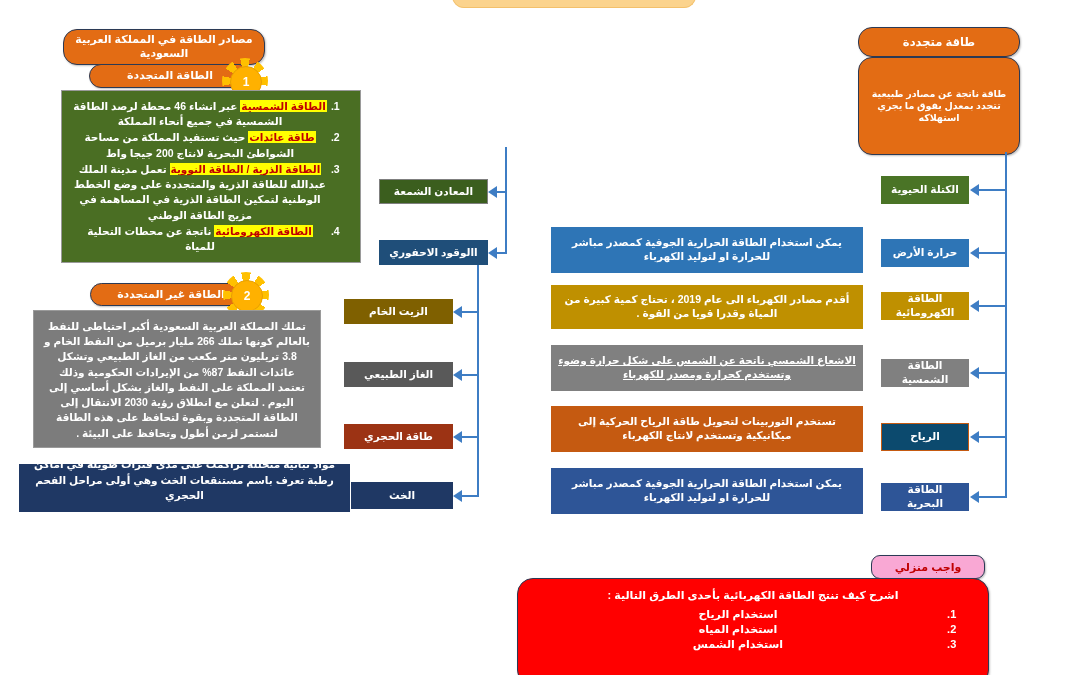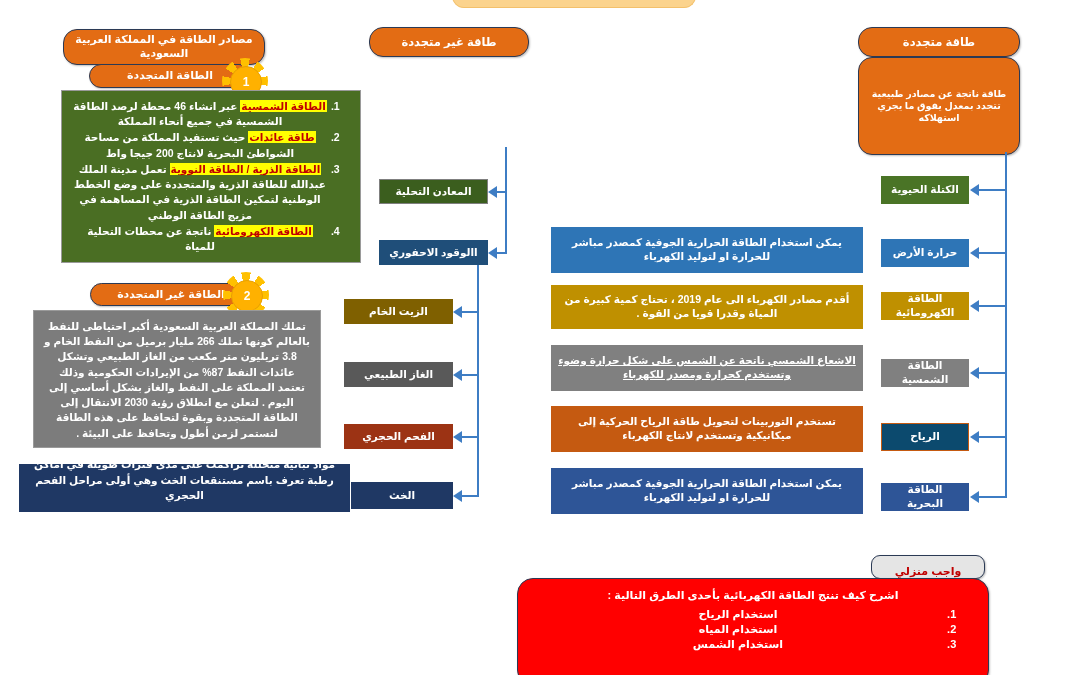--- a/index.html
+++ b/index.html
@@ -86,26 +86,26 @@
   
   .ln{position:absolute;background:#3E7DC4;}
   .arrow-l{ 
     position:absolute;width:0;height:0;
     border-top:6px solid transparent;
     border-bottom:6px solid transparent;
     border-right:9px solid #3E7DC4;
   }
 
   .yellow-tab{
-    background:#e5e5e5;
+    background:#f9a8d4;
     border:1px solid #2b3a55;
     border-radius:9px;
     color:#C00000;
     font-weight:bold;
-    display:flex;align-items:flex-end;justify-content:center;
+    display:flex;align-items:center;justify-content:center;
     box-shadow:1px 1px 2px rgba(0,0,0,.25);
   }
   .red-box{
     background:#FF0000;
     border:1px solid #2b3a55;
     border-radius:16px;
     color:#ffffff;
     font-weight:bold;
     padding:10px 14px;
     box-shadow:1px 1px 2px rgba(0,0,0,.25);
@@ -171,28 +171,25 @@
   </div>
 
   <div class="abs para gray" style="left:33px;top:310px;width:288px;height:138px;font-size:10.5px;text-align:center;">
     <span>تملك المملكة العربية السعودية أكبر احتياطى للنفط بالعالم كونها تملك 266 مليار برميل من النفط الخام و 3.8 تريليون متر مكعب من الغاز الطبيعي وتشكل عائدات النفط 87% من الإيرادات الحكومية وذلك تعتمد المملكة على النفط والغاز بشكل أساسي إلى اليوم . لتعلن مع انطلاق رؤية 2030 الانتقال إلى الطاقة المتجددة وبقوة لتحافظ على هذه الطاقة لتستمر لزمن أطول وتحافظ على البيئة .</span>
   </div>
 
   <div class="abs para navy" style="left:19px;top:464px;width:331px;height:48px;font-size:10.5px;text-align:center;display:flex;align-items:flex-end;justify-content:center;">
     <span>مواد نباتية متحللة تراكمت على مدى فترات طويلة في أماكن رطبة تعرف باسم مستنقعات الخث  وهي أولى مراحل الفحم الحجري</span>
   </div>
 
-  <div class="abs round-box" style="left:369px;top:27px;width:160px;height:30px;font-size:11.5px;">
-    <span>طاقة غير متجددة</span>
-  </div>
 
   <div class="abs ln" style="left:505px;top:147px;width:2px;height:107px;"></div>
 
   <div class="abs rect" style="left:379px;top:179px;width:109px;height:25px;font-size:10.5px;background:#3B5E1E;">
-    <span>المعادن التحلية</span>
+    <span>المعادن الشمعة</span>
   </div>
   <div class="abs ln" style="left:497px;top:190.5px;width:9px;height:2px;"></div>
   <div class="arrow-l" style="left:488px;top:185.5px;"></div>
 
   <div class="abs rect" style="left:379px;top:240px;width:109px;height:25px;font-size:10.5px;background:#1F4E79;border-color:#1F4E79;">
     <span>االوقود الاحفوري</span>
   </div>
   <div class="abs ln" style="left:497px;top:251.5px;width:9px;height:2px;"></div>
   <div class="arrow-l" style="left:488px;top:246.5px;"></div>
 
@@ -204,21 +201,21 @@
   <div class="abs ln" style="left:462px;top:310.5px;width:17px;height:2px;"></div>
   <div class="arrow-l" style="left:453px;top:305.5px;"></div>
 
   <div class="abs rect" style="left:344px;top:362px;width:109px;height:25px;font-size:10.5px;background:#595959;border-color:#595959;">
     <span>الغاز الطبيعي</span>
   </div>
   <div class="abs ln" style="left:462px;top:373.5px;width:17px;height:2px;"></div>
   <div class="arrow-l" style="left:453px;top:368.5px;"></div>
 
   <div class="abs rect" style="left:344px;top:424px;width:109px;height:25px;font-size:10.5px;background:#9C3314;border-color:#9C3314;">
-    <span>الفحم الحجري</span>
+    <span>طاقة الحجري</span>
   </div>
   <div class="abs ln" style="left:462px;top:435.5px;width:17px;height:2px;"></div>
   <div class="arrow-l" style="left:453px;top:430.5px;"></div>
 
   <div class="abs rect" style="left:351px;top:482px;width:102px;height:27px;font-size:10.5px;background:#1F3864;border-color:#1F3864;">
     <span>الخث</span>
   </div>
   <div class="abs ln" style="left:462px;top:494.5px;width:17px;height:2px;"></div>
   <div class="arrow-l" style="left:453px;top:489.5px;"></div>
 

